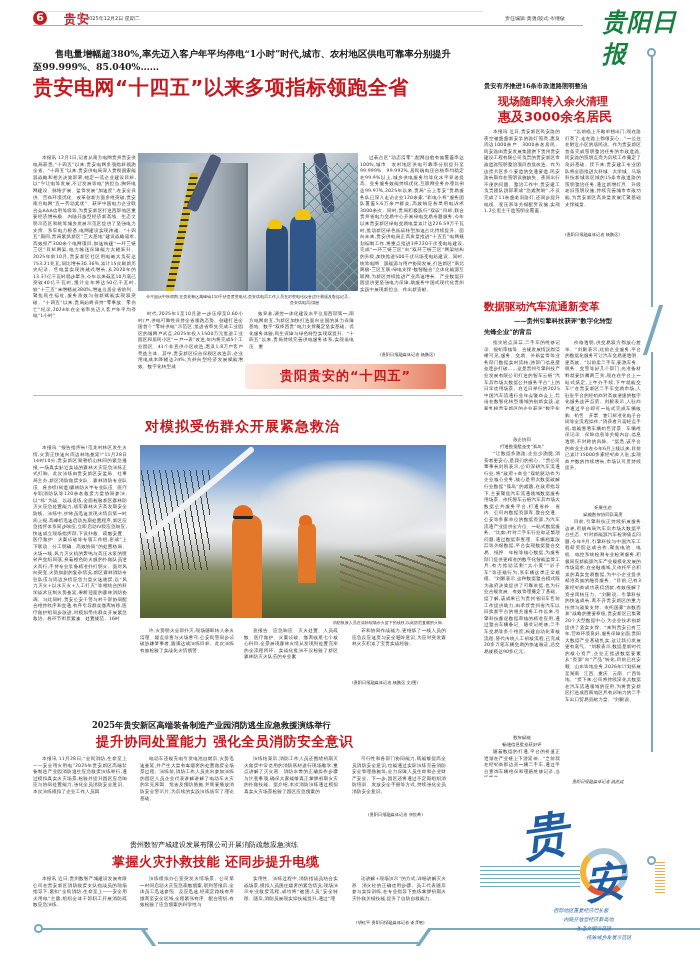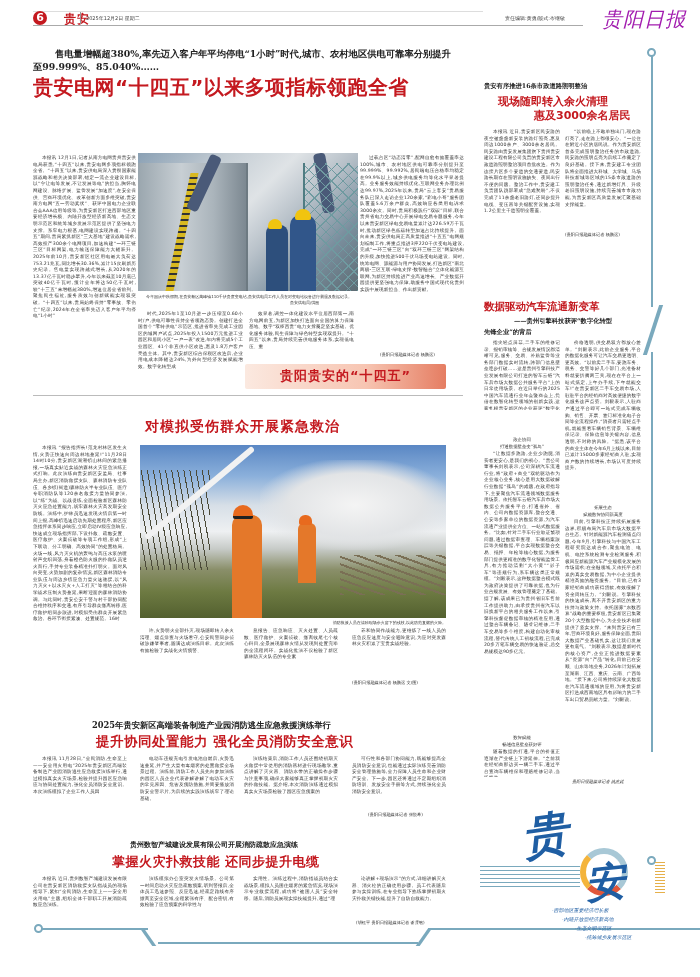--- a/index.html
+++ b/index.html
@@ -10,21 +10,21 @@
 .caption{font-size:4px;line-height:6px;color:#333}
 .rule{position:absolute;height:1px;background:#bbb}
 
 #page-num{left:33px;top:11px;width:14px;height:14px;border-radius:50%;background:#c4191f;color:#fff;font-weight:bold;font-size:11px;text-align:center;line-height:14px}
 #section{left:64px;top:11px;font-size:12px;font-weight:bold;color:#c4191f;letter-spacing:1px}
 #hdr-sep{left:80px;top:12px;width:1px;height:12px;background:#999}
 #hdr-date{left:86px;top:15px;font-size:5px;color:#444}
 #hdr-line{left:33px;top:25px;width:550px;height:1px;background:#aaa}
 #hdr-line2{left:33px;top:11px;width:450px;height:1px;background:#ddd}
 #hdr-editors{left:505px;top:15px;font-size:5px;color:#444}
-#masthead{left:602px;top:6px;font-family:"DejaVu Serif",serif;font-size:20px;color:#a21caf;font-weight:normal;letter-spacing:1px;font-style:italic}
+#masthead{left:602px;top:6px;font-family:"DejaVu Serif",serif;font-size:24px;color:#15803d;font-weight:bold;letter-spacing:1px;font-style:italic}
 
 #a1-sub{left:33px;top:47px;width:420px;font-family:"DejaVu Serif",serif;font-size:9.3px;line-height:13px;font-weight:bold;color:#222;text-indent:22px}
 #a1-title{left:33px;top:74px;font-size:20px;font-weight:bold;color:#c4191f;letter-spacing:0.5px;white-space:nowrap}
 #a1-col1{left:33px;top:155px;width:103px;height:255px}
 #photo1{left:138px;top:153px;width:220px;height:138px;background:linear-gradient(135deg,#8aa0b4 0%,#c3ccd3 25%,#dfe3e6 45%,#b9c2ca 60%,#7a8f9e 80%,#5d6b73 100%);overflow:hidden}
 #photo1 .transformer{position:absolute;left:0;top:10px;width:110px;height:128px;background:linear-gradient(90deg,#9aa6ae,#c8cfd4 40%,#aab4bb 70%,#7c8891);border-right:2px solid #6d7a82}
 #photo1 .ladder{position:absolute;left:40px;top:20px;width:8px;height:118px;background:repeating-linear-gradient(180deg,#d8b820 0 4px,#333 4px 6px);transform:skewX(-12deg)}
 #photo1 .bush1{position:absolute;left:60px;top:0px;width:12px;height:60px;background:#4a5a78;border-radius:4px;transform:rotate(25deg)}
 #photo1 .bush2{position:absolute;left:180px;top:0px;width:12px;height:60px;background:#4a5a78;border-radius:4px;transform:rotate(-10deg)}
 #photo1 .tower{position:absolute;right:0;top:10px;width:55px;height:128px;background:repeating-linear-gradient(45deg,#6f9aa0 0 1px,transparent 1px 8px),repeating-linear-gradient(-45deg,#6f9aa0 0 1px,transparent 1px 8px);border-left:2px solid #4f7c82}
@@ -60,31 +60,31 @@
 #a2-byline{left:352px;top:680px;font-size:4.2px;color:#333}
 
 #a3-sub{left:92px;top:720px;font-family:"DejaVu Serif",serif;font-size:8.3px;font-weight:bold;color:#222;white-space:nowrap}
 #a3-title{left:96px;top:733px;font-size:13.5px;font-weight:bold;color:#c4191f;letter-spacing:0.5px;white-space:nowrap}
 #a3-col1{left:33px;top:756px;width:94px;height:60px}
 #a3-col2{left:140px;top:756px;width:94px;height:60px}
 #a3-col3{left:244px;top:756px;width:94px;height:60px}
 #a3-col4{left:352px;top:756px;width:94px;height:60px}
 #a3-byline{left:368px;top:812px;font-size:4.2px;color:#333}
 
-#a4-sub{left:130px;top:840px;font-family:"DejaVu Serif",serif;font-size:7px;font-weight:bold;color:#222;white-space:nowrap}
+#a4-sub{left:130px;top:840px;font-family:"DejaVu Serif",serif;font-size:7px;font-weight:normal;color:#222;white-space:nowrap}
 #a4-title{left:112px;top:853px;font-size:13px;font-weight:bold;color:#c4191f;letter-spacing:0.5px;white-space:nowrap}
 #a4-col1{left:33px;top:876px;width:94px;height:50px}
 #a4-col2{left:140px;top:876px;width:94px;height:50px}
 #a4-col3{left:244px;top:876px;width:94px;height:50px}
 #a4-col4{left:352px;top:876px;width:94px;height:50px}
 #a4-byline{left:356px;top:920px;font-size:4.2px;color:#333}
 
 #r1-sub{left:484px;top:82px;font-family:"DejaVu Serif",serif;font-size:6.3px;font-weight:bold;color:#222;white-space:nowrap}
 #r1-title1{left:498px;top:94px;font-size:11px;font-weight:bold;color:#c4191f;white-space:nowrap}
-#r1-title2{left:534px;top:108px;font-size:11px;font-weight:bold;color:#c4191f;white-space:nowrap}
+#r1-title2{left:498px;top:108px;font-size:13px;font-weight:bold;color:#c4191f;white-space:nowrap}
 #r1-col1{left:484px;top:129px;width:76px;height:105px}
 #r1-col2{left:565px;top:129px;width:76px;height:108px}
 #r1-byline{left:565px;top:232px;font-size:4.2px;color:#333}
 #r2-title{left:484px;top:300px;font-size:10.5px;font-weight:bold;color:#c4191f;white-space:nowrap}
 #r2-sub1{left:514px;top:317px;font-family:"DejaVu Serif",serif;font-size:6.3px;font-weight:bold;color:#222;white-space:nowrap}
 #r2-sub2{left:484px;top:328px;font-family:"DejaVu Serif",serif;font-size:6.3px;font-weight:bold;color:#222;white-space:nowrap}
 #r2-col1{left:484px;top:340px;width:76px;height:70px}
 #r2-head1{left:484px;top:437px;width:76px;text-align:center;font-size:4.4px;color:#333}
 #r2-head1b{left:484px;top:444px;width:76px;text-align:center;font-size:4.4px;color:#333}
 #r2-col1b{left:484px;top:451px;width:76px;height:285px}

